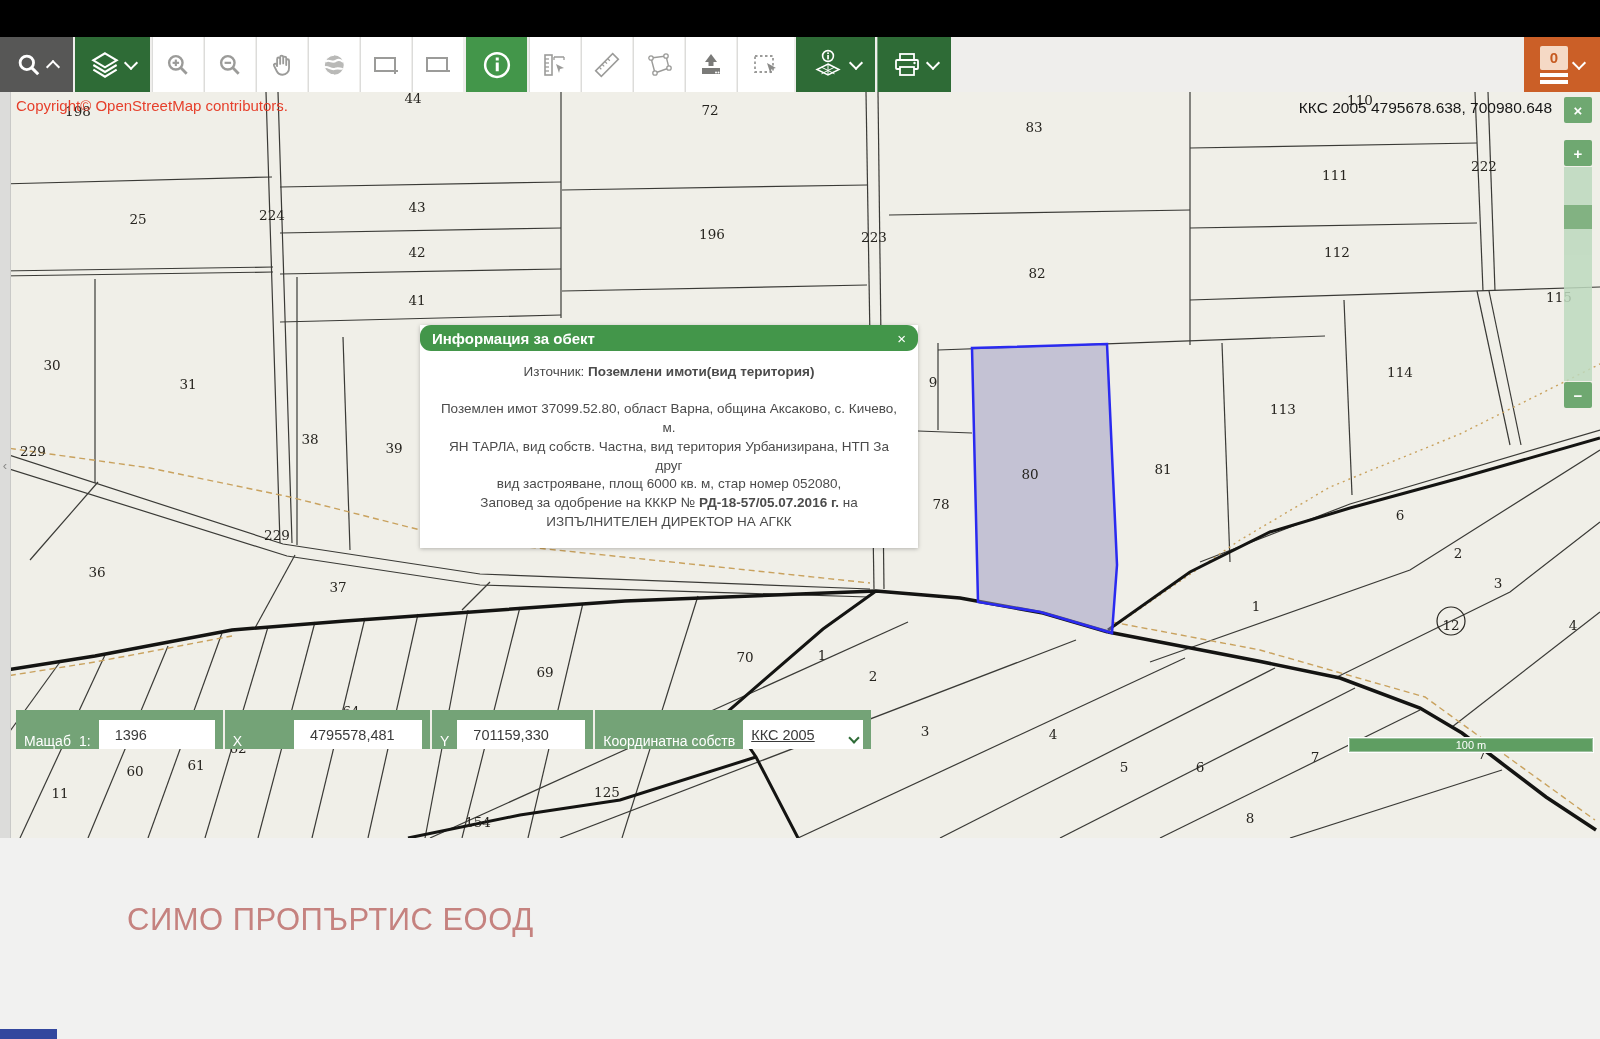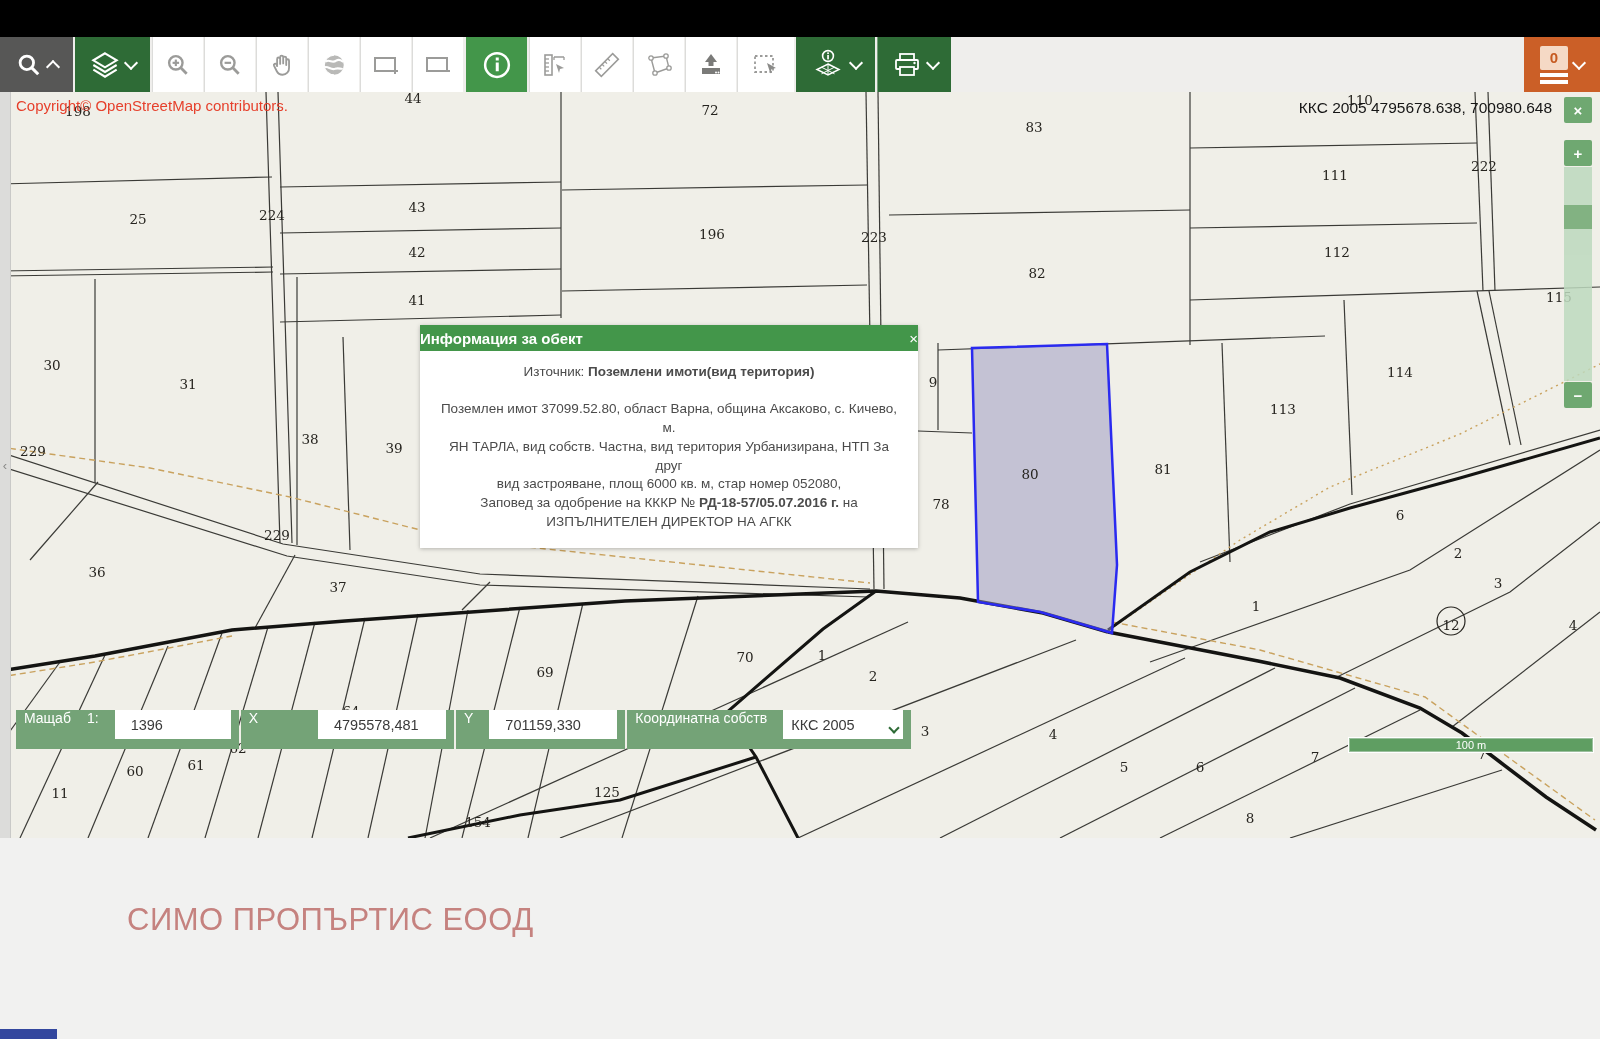--- a/index.html
+++ b/index.html
@@ -37,31 +37,31 @@
   .sqbtn{position:absolute;left:1564px;width:28px;height:26px;background:#6fa871;color:#fff;
          border-radius:2px;display:flex;align-items:center;justify-content:center;
          font-size:15px;font-weight:bold;cursor:pointer;}
   #zoomtrack{position:absolute;left:1564px;top:167px;width:28px;height:214px;background:#bdd9be;
              opacity:.85;}
   #zoomhandle{position:absolute;left:0;top:38px;width:28px;height:24px;background:#6fa871;cursor:grab;}
   
   #popup{position:absolute;left:420px;top:325px;width:498px;background:#fff;
          box-shadow:0 1px 4px rgba(0,0,0,.25);}
   #popup .hd{background:#43964a;color:#fff;height:26px;display:flex;align-items:center;
-             padding:0 0;font-size:15px;font-weight:bold;}
+             padding:0 12px;font-size:15px;font-weight:bold;border-radius:11px;}
   #popup .hd .x{margin-left:auto;font-weight:normal;font-size:15px;cursor:pointer;}
   #popup .bd{padding:12px 14px 16px 14px;font-size:13.5px;color:#4b4b4b;line-height:1.4;text-align:center;}
   #popup .src{margin-bottom:18px;}
   
   #statusbar{position:absolute;left:16px;top:710px;height:39px;display:flex;gap:2px;font-size:14px;}
-  .seg{background:#74a377;display:flex;align-items:flex-start;gap:16px;color:#fff;padding:0 8px;}
+  .seg{background:#74a377;display:flex;align-items:flex-end;gap:8px;color:#fff;padding:0 8px;}
   .seg input{height:29px;border:none;background:#fff;color:#3a3a3a;font-size:14.5px;
              font-family:"Liberation Sans",sans-serif;padding:0 16px;width:84px;}
   .seg .sel{height:29px;background:#fff;color:#3a3a3a;font-size:14.5px;display:flex;
-            align-items:center;padding:0 8px;width:104px;position:relative;cursor:pointer;}
+            align-items:center;padding:0 8px;width:104px;position:relative;cursor:pointer;text-decoration:underline;}
   .seg .sel .chev{border-color:#2e6b36;position:absolute;right:5px;bottom:7px;width:6px;height:6px;}
   
   #scalebar{position:absolute;left:1348px;top:737px;width:244px;height:14px;background:#5f9e62;
             border:1px solid #fff;box-shadow:0 0 0 1px #9bbf9d inset;display:flex;align-items:center;
             justify-content:center;color:#fff;font-size:11px;}
   
   #footer{position:absolute;left:0;top:838px;width:1600px;height:201px;background:#f1f1f0;}
   #brand{position:absolute;left:127px;top:64px;font-size:31px;font-weight:normal;color:#c5827f;
          letter-spacing:.5px;}
   #bluebar{position:absolute;left:0;bottom:0;width:57px;height:10px;background:#33479e;}

